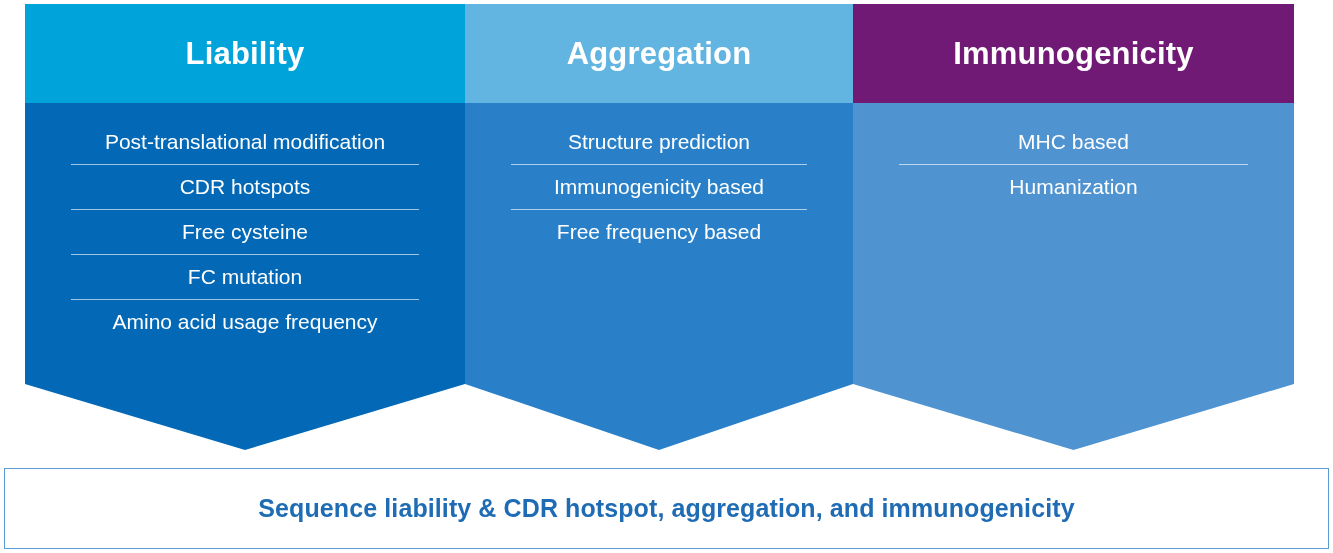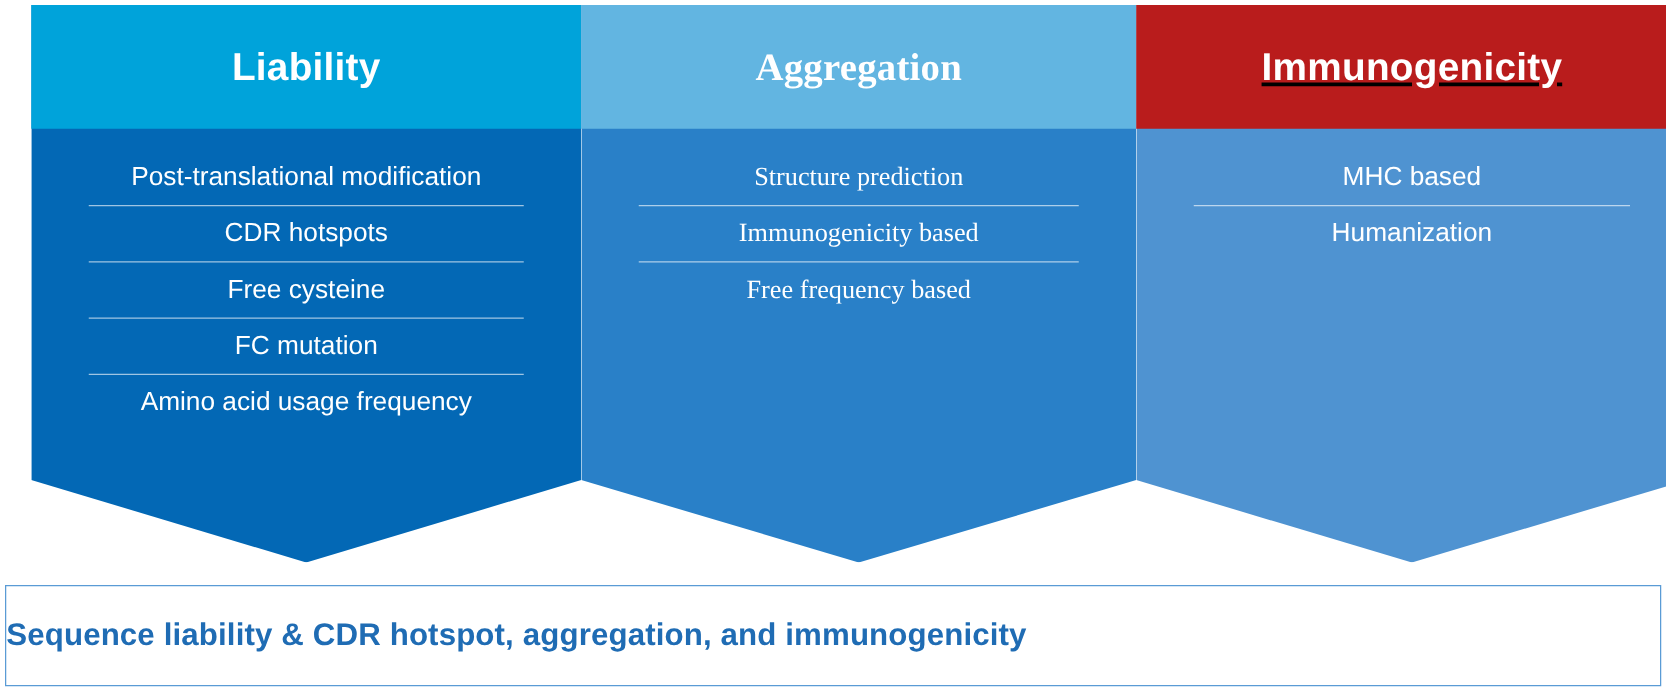--- a/index.html
+++ b/index.html
@@ -27,21 +27,21 @@
     height: 446px;
     display: flex;
     flex-direction: row;
     padding-left: 21px;
   }
   .column {
     position: relative;
     height: 100%;
   }
   .col-0 { width: 440px; }
-  .col-1 { width: 444px; font-family: Liberation Serif, serif; }
+  .col-1 { width: 388px; }
   .col-2 { width: 441px; }
 
   
   .col-shape {
     position: absolute;
     inset: 0;
     -webkit-clip-path: polygon(0 0, 100% 0, 100% 85.2%, 50% 100%, 0 85.2%);
     clip-path: polygon(0 0, 100% 0, 100% 85.2%, 50% 100%, 0 85.2%);
   }
 
@@ -96,21 +96,21 @@
     position: absolute;
     left: 4px;
     top: 468px;
     width: 1325px;
     height: 81px;
     box-sizing: border-box;
     background: #ffffff;
     border: 1px solid #5a9bd5;
     display: flex;
     align-items: center;
-    justify-content: flex-start;
+    justify-content: center;
   }
   .footer-text {
     color: #1f6cb4;
     font-size: 25px;
     font-weight: bold;
     letter-spacing: 0.1px;
   }
 </style>
 </head>
 <body>
@@ -140,21 +140,21 @@
       </div>
       <div class="col-list">
         <div class="list-item">Structure prediction</div>
         <div class="list-item">Immunogenicity based</div>
         <div class="list-item">Free frequency based</div>
       </div>
     </div>
 
     <div class="column col-2">
       <div class="col-shape" style="background: rgb(79, 147, 209);"></div>
-      <div class="col-header" style="background: #b91c1c; text-decoration: underline;">
+      <div class="col-header" style="background: #701a75;">
         <span class="col-header-title">Immunogenicity</span>
       </div>
       <div class="col-list">
         <div class="list-item">MHC based</div>
         <div class="list-item">Humanization</div>
       </div>
     </div>
 
   </div>
 

